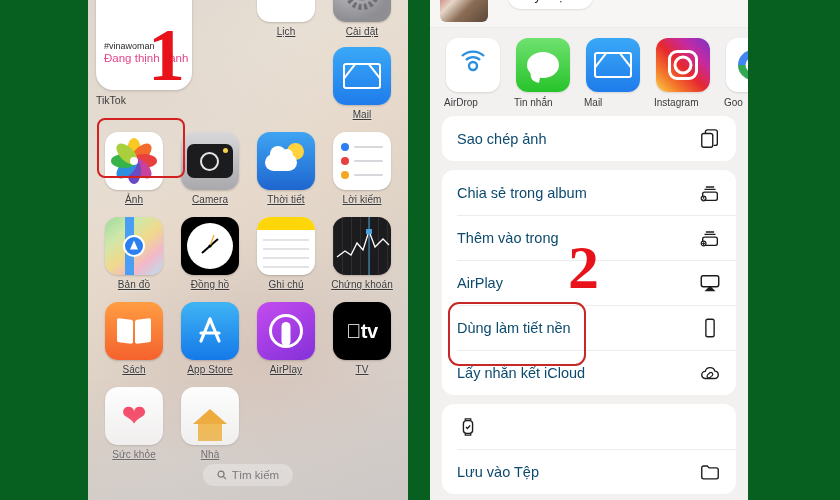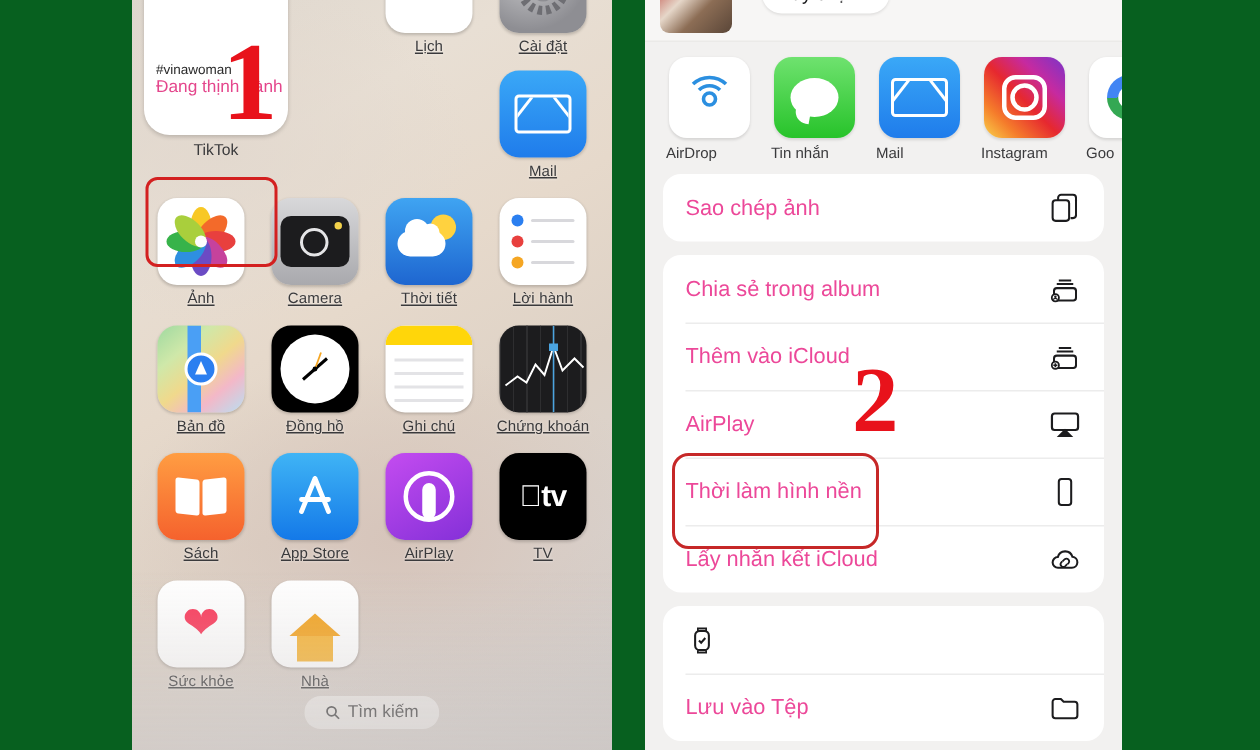--- a/index.html
+++ b/index.html
@@ -52,21 +52,21 @@
     position:absolute; left:8px; top:-62px;
     width: 96px; height: 152px;
     background:#fff; border-radius: 17px;
     box-shadow: 0 1px 3px rgba(0,0,0,0.18);
     overflow:hidden;
   }
   .widget-txt { position:absolute; left:8px; bottom:26px; }
   .widget-tag { font-size: 9px; color:#2a2a2a; }
   .widget-trend { font-size: 11.5px; color:#e4468c; margin-top:1px; white-space:nowrap;text-align:center;}
   .widget-label {
-    position:absolute; left:8px; top:94px; width:96px; text-align:center;
+    position:absolute; left:8px; top:94px; width:96px; text-align:left;
     font-size:10.5px; color:#3a3a3c;
   }
 
   
   .ic-calendar{background:#fff;}
   .ic-settings{background:radial-gradient(circle at 35% 30%, #c9c9cb, #8e8e93 70%);}
   .gear{position:absolute;left:50%;top:50%;transform:translate(-50%,-50%);}
   .ic-facetime{background:linear-gradient(180deg,#5bd75b,#27c32a);display:flex;align-items:center;justify-content:center;}
   .ft-body{width:26px;height:18px;background:#fff;border-radius:4px;position:relative;}
   .ft-body::after{content:"";position:absolute;right:-11px;top:3px;border-style:solid;border-width:6px 0 6px 11px;border-color:transparent transparent transparent #fff;}
@@ -180,21 +180,21 @@
   .card{
     background:#fff; border-radius:12px; margin:0 12px 9px 12px; overflow:hidden;
   }
   .act{
     display:flex; align-items:center; justify-content:space-between;
     padding:0 15px; height:45px; position:relative;
   }
   .act + .act::before{
     content:""; position:absolute; left:15px; right:0; top:0; height:1px; background:#ececec;
   }
-  .act-lbl{ font-size:14.5px; color:#ec4899; }
+  .act-lbl{ font-size:14.5px; color:#0c4a6e; }
   .act-ic{ width:22px; height:22px; color:#1c1c1e; flex:0 0 auto; }
 
   .red-box-wp{
     position:absolute; left:448px; top:302px; width:138px; height:64px;
     border:2.5px solid #c62828; border-radius:11px; z-index:30;
   }
   .num2{
     position:absolute; left:568px; top:240px; z-index:40;
     font-size:62px; font-weight:700; color:#e8121b; line-height:0.9;
     font-family:"Liberation Serif", serif;
@@ -296,21 +296,21 @@
             </div>
           <div class="rem-line">
               <span class="rem-dot" style="background:#e8403e"></span>
               <span class="rem-bar"></span>
             </div>
           <div class="rem-line">
               <span class="rem-dot" style="background:#f5a623"></span>
               <span class="rem-bar"></span>
             </div>
         </div>
-        <div class="lbl">Lời hành</div>
+        <div class="lbl">Lời kiếm</div>
       </div>
     </div>
 
     <div class="row" style="margin-top:12px;">
       <div class="app">
         <div class="icon ic-maps">
           <div class="map-road"></div>
             <div class="map-pin"></div>
         </div>
         <div class="lbl">Bản đồ</div>
@@ -477,39 +477,39 @@
       <svg class="act-ic" viewBox="0 0 24 24">
         <rect x="4" y="11" width="16" height="9" rx="2" fill="none" stroke="#1c1c1e" stroke-width="1.5"></rect>
         <line x1="6" y1="8" x2="18" y2="8" stroke="#1c1c1e" stroke-width="1.5"></line>
         <line x1="7.5" y1="5.5" x2="16.5" y2="5.5" stroke="#1c1c1e" stroke-width="1.5"></line>
         <circle cx="5" cy="18" r="2.6" fill="#fff" stroke="#1c1c1e" stroke-width="1.3"></circle>
         <circle cx="5" cy="17.2" r="0.9" fill="#1c1c1e"></circle>
         <path d="M3.4 19.4a1.8 1.8 0 0 1 3.2 0" stroke="#1c1c1e" stroke-width="1" fill="none"></path>
       </svg>
     </div>
     <div class="act">
-      <span class="act-lbl">Thêm vào iCloud</span>
+      <span class="act-lbl">Thêm vào trong</span>
       <svg class="act-ic" viewBox="0 0 24 24">
         <rect x="4" y="11" width="16" height="9" rx="2" fill="none" stroke="#1c1c1e" stroke-width="1.5"></rect>
         <line x1="6" y1="8" x2="18" y2="8" stroke="#1c1c1e" stroke-width="1.5"></line>
         <line x1="7.5" y1="5.5" x2="16.5" y2="5.5" stroke="#1c1c1e" stroke-width="1.5"></line>
         <circle cx="5" cy="18" r="2.6" fill="#fff" stroke="#1c1c1e" stroke-width="1.3"></circle>
         <line x1="5" y1="16.5" x2="5" y2="19.5" stroke="#1c1c1e" stroke-width="1.2"></line>
         <line x1="3.5" y1="18" x2="6.5" y2="18" stroke="#1c1c1e" stroke-width="1.2"></line>
       </svg>
     </div>
     <div class="act">
       <span class="act-lbl">AirPlay</span>
       <svg class="act-ic" viewBox="0 0 24 24">
         <rect x="2.5" y="4" width="19" height="12" rx="2" fill="none" stroke="#1c1c1e" stroke-width="1.6"></rect>
         <polygon points="12,15 18,21 6,21" fill="#1c1c1e"></polygon>
       </svg>
     </div>
     <div class="act">
-      <span class="act-lbl">Thời làm hình nền</span>
+      <span class="act-lbl">Dùng làm tiết nền</span>
       <svg class="act-ic" viewBox="0 0 24 24">
         <rect x="7.5" y="2.5" width="9" height="19" rx="2" fill="none" stroke="#1c1c1e" stroke-width="1.5"></rect>
       </svg>
     </div>
     <div class="act">
       <span class="act-lbl">Lấy nhắn kết iCloud</span>
       <svg class="act-ic" viewBox="0 0 24 24">
         <path d="M7 18h10a4 4 0 0 0 .4-7.98A5.5 5.5 0 0 0 6.8 10.2 3.9 3.9 0 0 0 7 18z" fill="none" stroke="#1c1c1e" stroke-width="1.5"></path>
         <path d="M10.2 13.4l1.6-1.6a2 2 0 0 1 2.8 2.8l-.8.8M13.6 15.4l-1.6 1.6a2 2 0 0 1-2.8-2.8l.8-.8" fill="none" stroke="#1c1c1e" stroke-width="1.3"></path>
       </svg>

